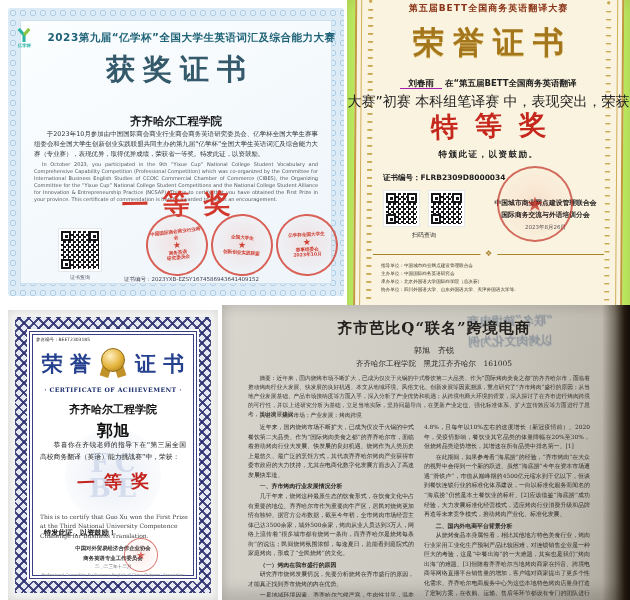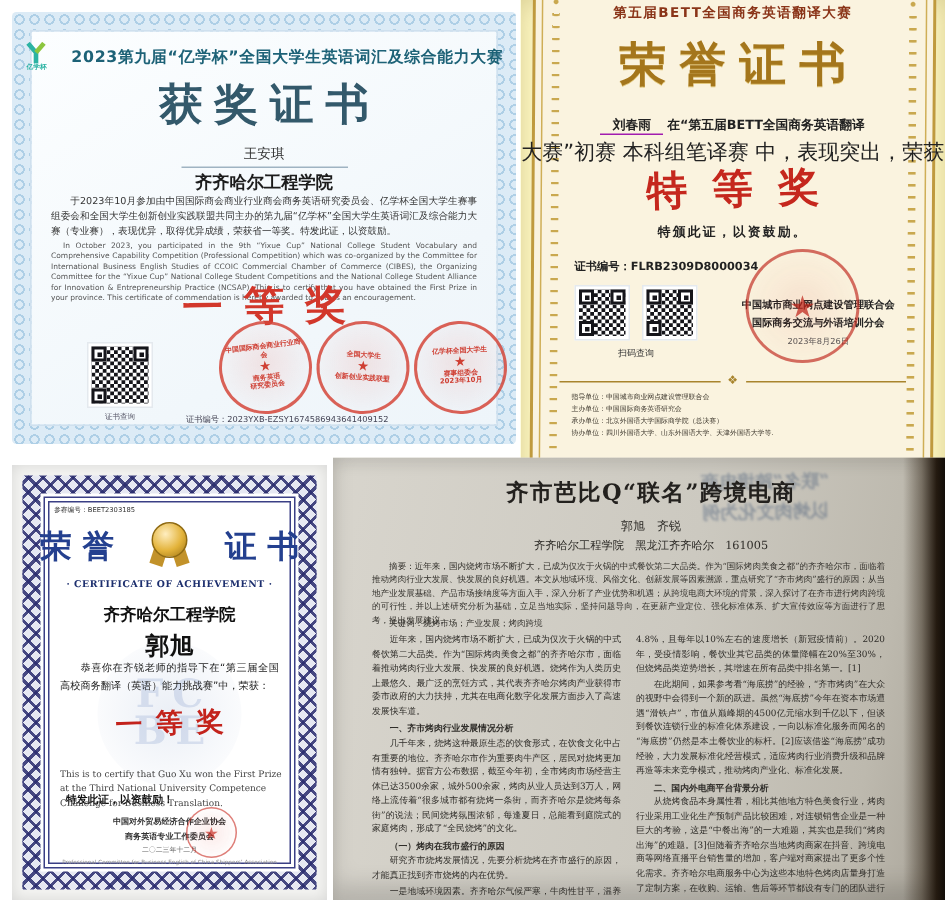--- a/index.html
+++ b/index.html
@@ -43,21 +43,21 @@
   .tl-seals{top:206px;right:6px;display:flex;gap:3px;}
   .seal{width:62px;height:62px;border-radius:50%;border:2px solid rgba(213,71,58,.85);
         color:#cf3f33;display:flex;flex-direction:column;align-items:center;justify-content:center;
         text-align:center;line-height:1.25;flex:0 0 auto;
         background:radial-gradient(circle at 50% 45%, rgba(230,80,60,.12), rgba(230,80,60,.02) 72%);}
   .seal .sl{font-size:4.6px;width:52px;font-weight:bold;}
   .seal .star{font-size:9px;line-height:1;}
   .rot-a{transform:rotate(-7deg)}.rot-b{transform:rotate(4deg)}.rot-c{transform:rotate(-3deg)}
 
   
-  .tr{position:absolute;left:347px;top:0;width:283px;height:372px;background:#fef9c3;overflow:hidden;
+  .tr{position:absolute;left:347px;top:0;width:283px;height:372px;background:#bef264;overflow:hidden;
       box-shadow:inset 0 0 18px rgba(120,90,20,.28);}
   .tr-cert{position:absolute;left:7px;right:7px;top:-10px;bottom:8px;background:#faf3df;
            border:2px solid #bf9a3e;transform:rotate(.4deg);}
   .tr-cert::after{content:"";position:absolute;inset:4px;border:1px solid #cfae56;pointer-events:none;}
   .chain{position:absolute;top:6px;bottom:6px;width:5px;
          background:repeating-radial-gradient(circle at 50% 4px, #c9a84f 0 1.2px, rgba(0,0,0,0) 2px 8px);}
   .chain.cl{left:11px}.chain.cr{right:11px}
   .tr-banner{top:2px;font-size:9px;font-weight:bold;color:#8a3418;letter-spacing:1px;white-space:nowrap;}
   .tr-title{top:22px;font-family:"DejaVu Serif",serif;font-size:31px;font-weight:bold;color:#a4761c;
             letter-spacing:9px;text-indent:9px;text-shadow:0 1px 0 #e0c67c;}
@@ -86,21 +86,21 @@
   
   .bl{position:absolute;left:8px;top:310px;width:210px;height:290px;background:#f4f4f2;
       box-shadow:inset 0 0 10px rgba(0,0,0,.12);}
   .bl-lace{position:absolute;inset:7px;background:
      repeating-linear-gradient(45deg, rgba(42,44,110,.85) 0 2px, rgba(0,0,0,0) 2px 7px),
      repeating-linear-gradient(-45deg, rgba(42,44,110,.85) 0 2px, rgba(0,0,0,0) 2px 7px),
      #e6e8f2;}
   .bl-paper{position:absolute;inset:19px;background:#fff;}
   .bl-frame{position:absolute;inset:24px;border:1px solid #3a3f85;outline:1px solid #3a3f85;outline-offset:2px;}
   .bl-serial{left:28px;top:27px;font-size:4.5px;color:#333;}
-  .bl-titlerow{top:38px;left:0;right:0;display:flex;align-items:center;justify-content:center;gap:22px;
+  .bl-titlerow{top:38px;left:0;right:0;display:flex;align-items:center;justify-content:center;gap:7px;
                font-family:"DejaVu Serif",serif;font-size:21px;font-weight:bold;color:#24408f;}
   .medal-wrap{position:relative;width:30px;height:32px;}
   .medal-wrap .ribbon{position:absolute;top:12px;width:9px;height:17px;background:#c2922a;}
   .medal-wrap .ribbon.rl{left:4px;transform:rotate(18deg);}
   .medal-wrap .ribbon.rr{right:4px;transform:rotate(-18deg);}
   .medal-wrap .medal{position:absolute;left:3px;top:0;width:24px;height:24px;border-radius:50%;
       background:radial-gradient(circle at 38% 32%, #ffeec0, #e3b33a 55%, #9c7214);border:1px solid #8f6a12;}
   .bl-sub{top:76px;font-size:6.2px;font-weight:bold;color:#1d2f6e;font-family:"DejaVu Serif",serif;letter-spacing:.4px;}
   .bl-school{top:92px;font-size:11px;font-weight:bold;color:#111;}
   .bl-name{top:111px;font-size:16px;font-weight:bold;color:#111;}
@@ -157,21 +157,20 @@
       <div class="yxlogo">
         <svg width="16" height="15" viewBox="0 0 18 17">
           <path d="M3 1 L9 8 L9 16" stroke="#2bb3a3" stroke-width="3.5" fill="none"></path>
           <path d="M15 1 L9 8" stroke="#8cc63f" stroke-width="3.5" fill="none"></path>
         </svg>
         <span class="logo-t">亿学杯</span>
       </div>
       <div class="tl-head-text">2023第九届“亿学杯”全国大学生英语词汇及综合能力大赛</div>
     </div>
     <div class="abs ctr tl-title">获奖证书</div>
-    <div class="abs ctr tl-name"><span>王安琪</span></div>
     <div class="abs ctr tl-school">齐齐哈尔工程学院</div>
     <div class="abs tl-cn">于2023年10月参加由中国国际商会商业行业商会商务英语研究委员会、亿学杯全国大学生赛事组委会和全国大学生创新创业实践联盟共同主办的第九届“亿学杯”全国大学生英语词汇及综合能力大赛（专业赛），表现优异，取得优异成绩，荣获省一等奖。特发此证，以资鼓励。</div>
     <div class="abs tl-en">In October 2023, you participated in the 9th “Yixue Cup” National College Student Vocabulary and Comprehensive Capability Competition (Professional Competition) which was co-organized by the Committee for International Business English Studies of CCOIC Commercial Chamber of Commerce (CIBES), the Organizing Committee for the “Yixue Cup” National College Student Competitions and the National College Student Alliance for Innovation &amp; Entrepreneurship Practice (NCSAP). This is to certify that you have obtained the First Prize in your province. This certificate of commendation is hereby awarded to you as an encouragement.</div>
     <div class="abs ctr tl-award">一等奖</div>
     <div class="abs qr-wrap tl-qr">
       <div class="qr">
           <i class="fa"></i>
           <i class="fb"></i>
           <i class="fc"></i>
         </div>

